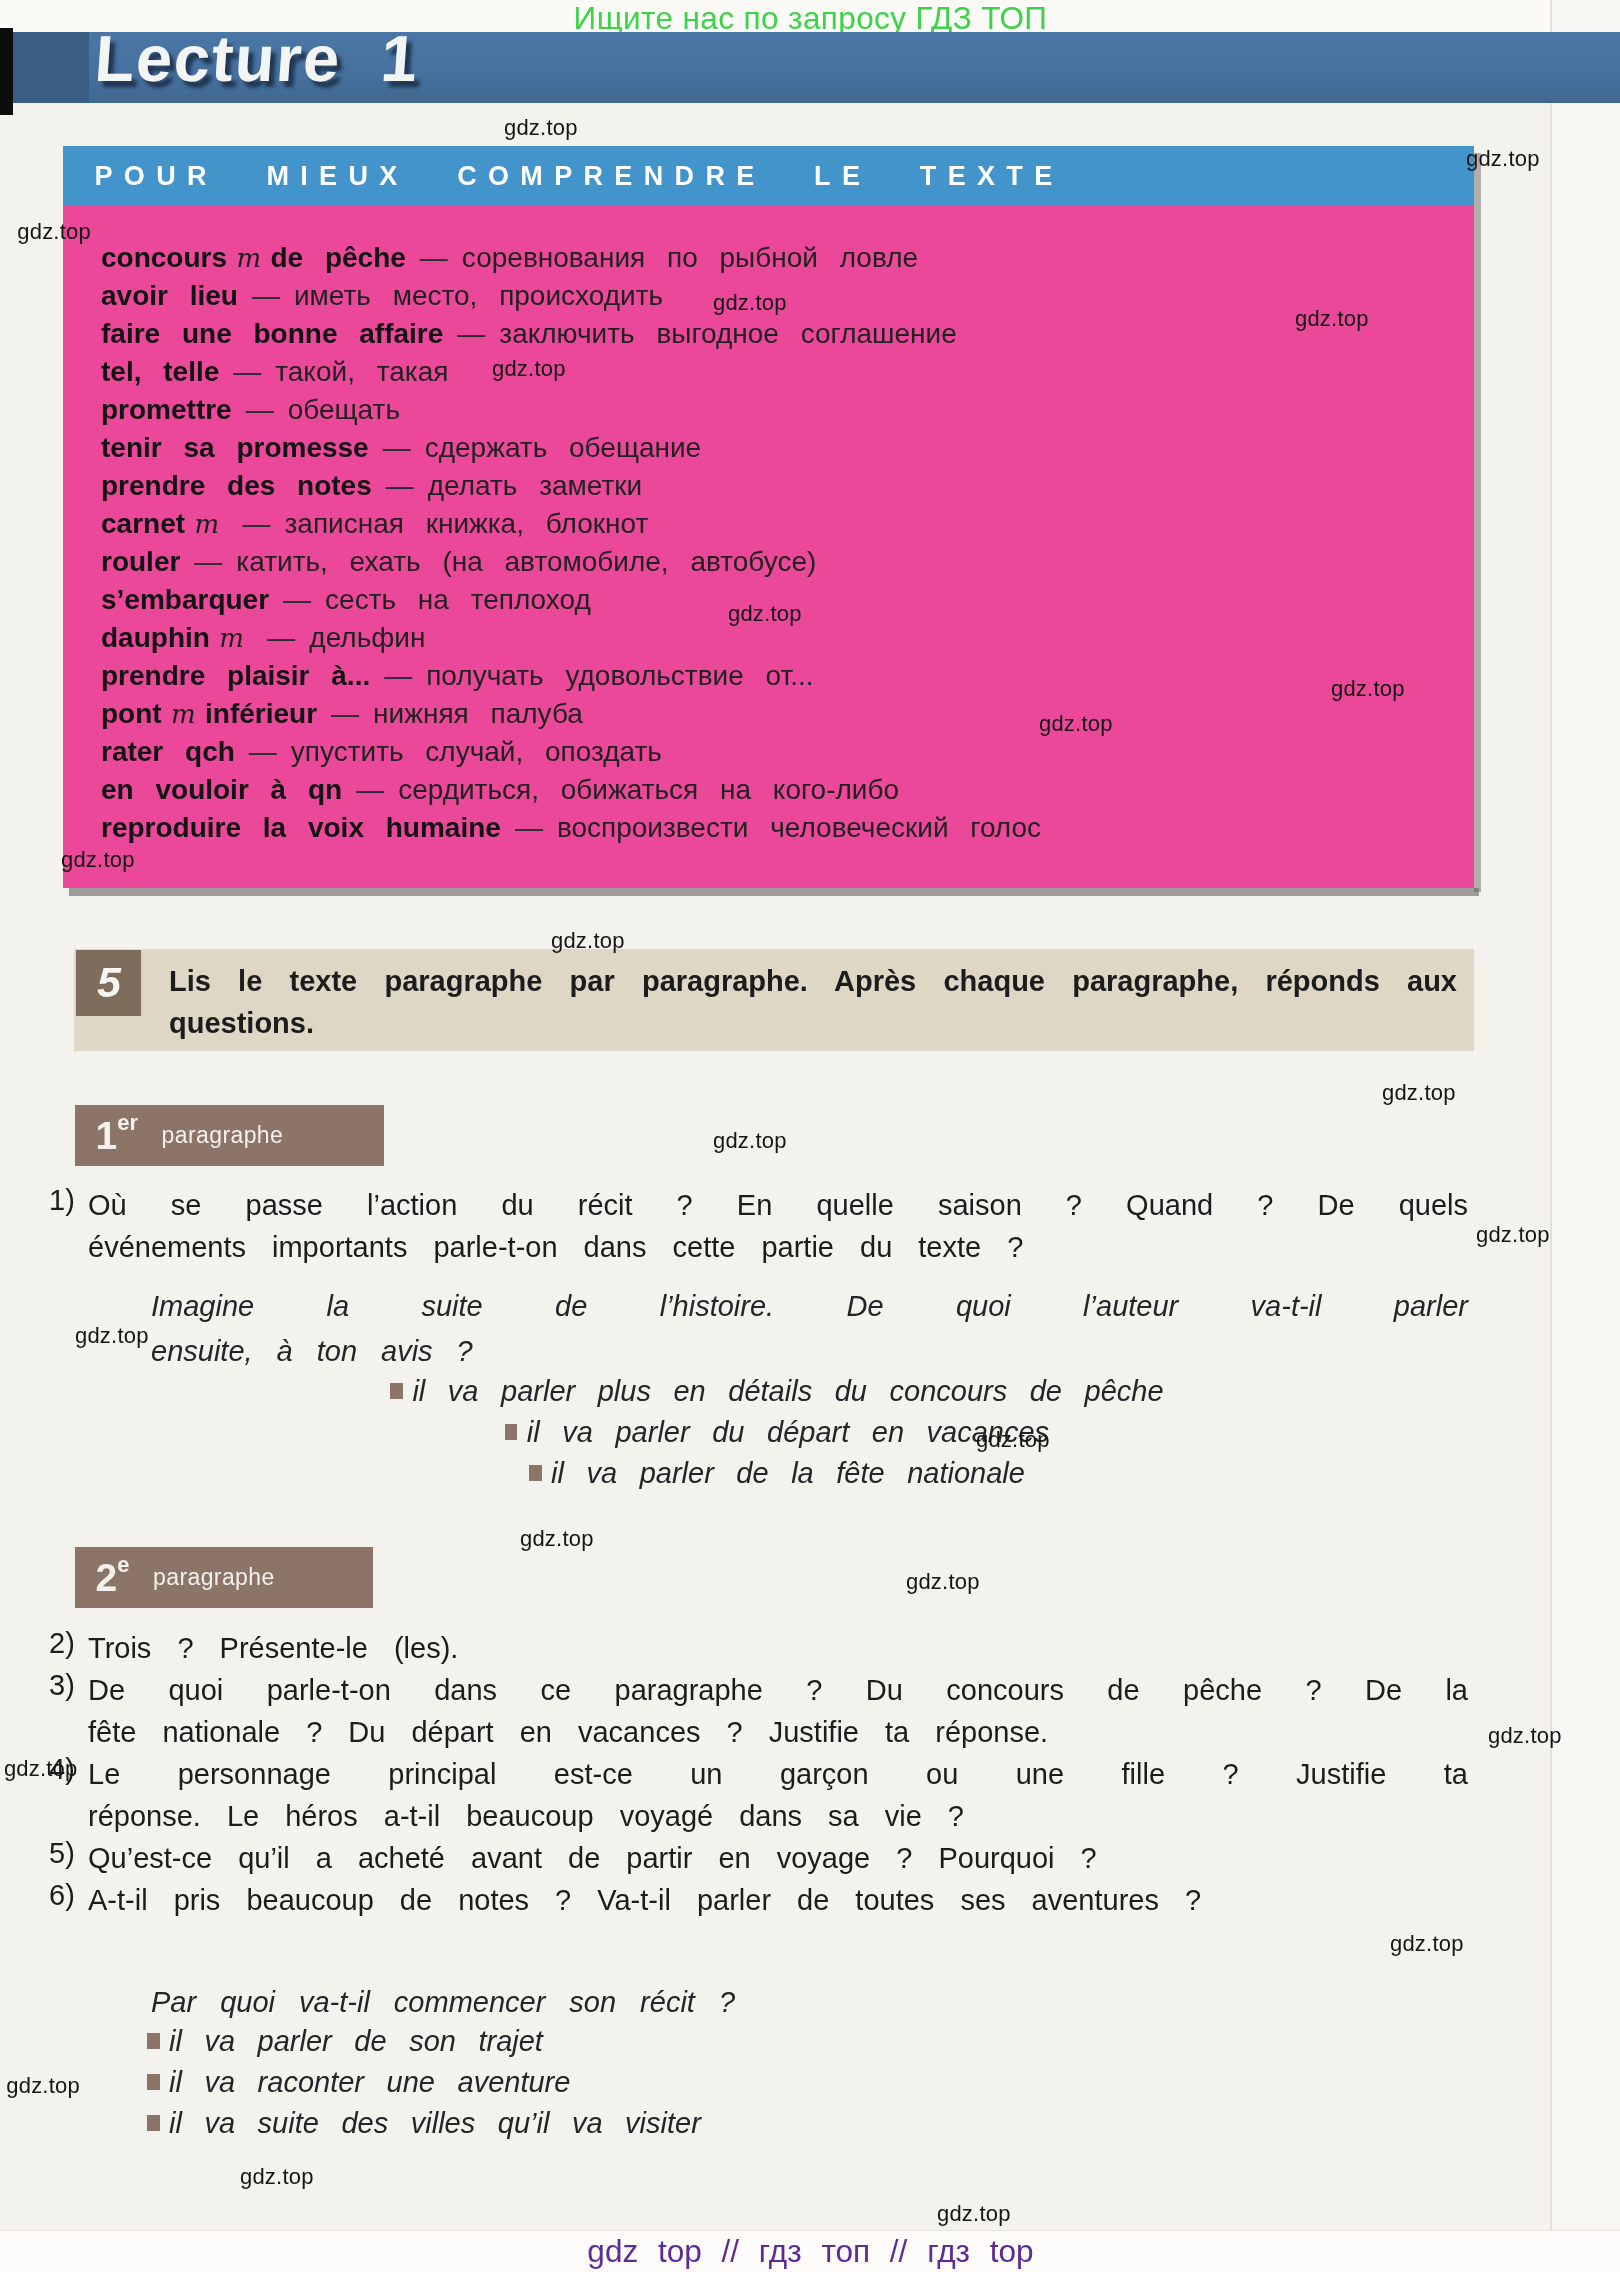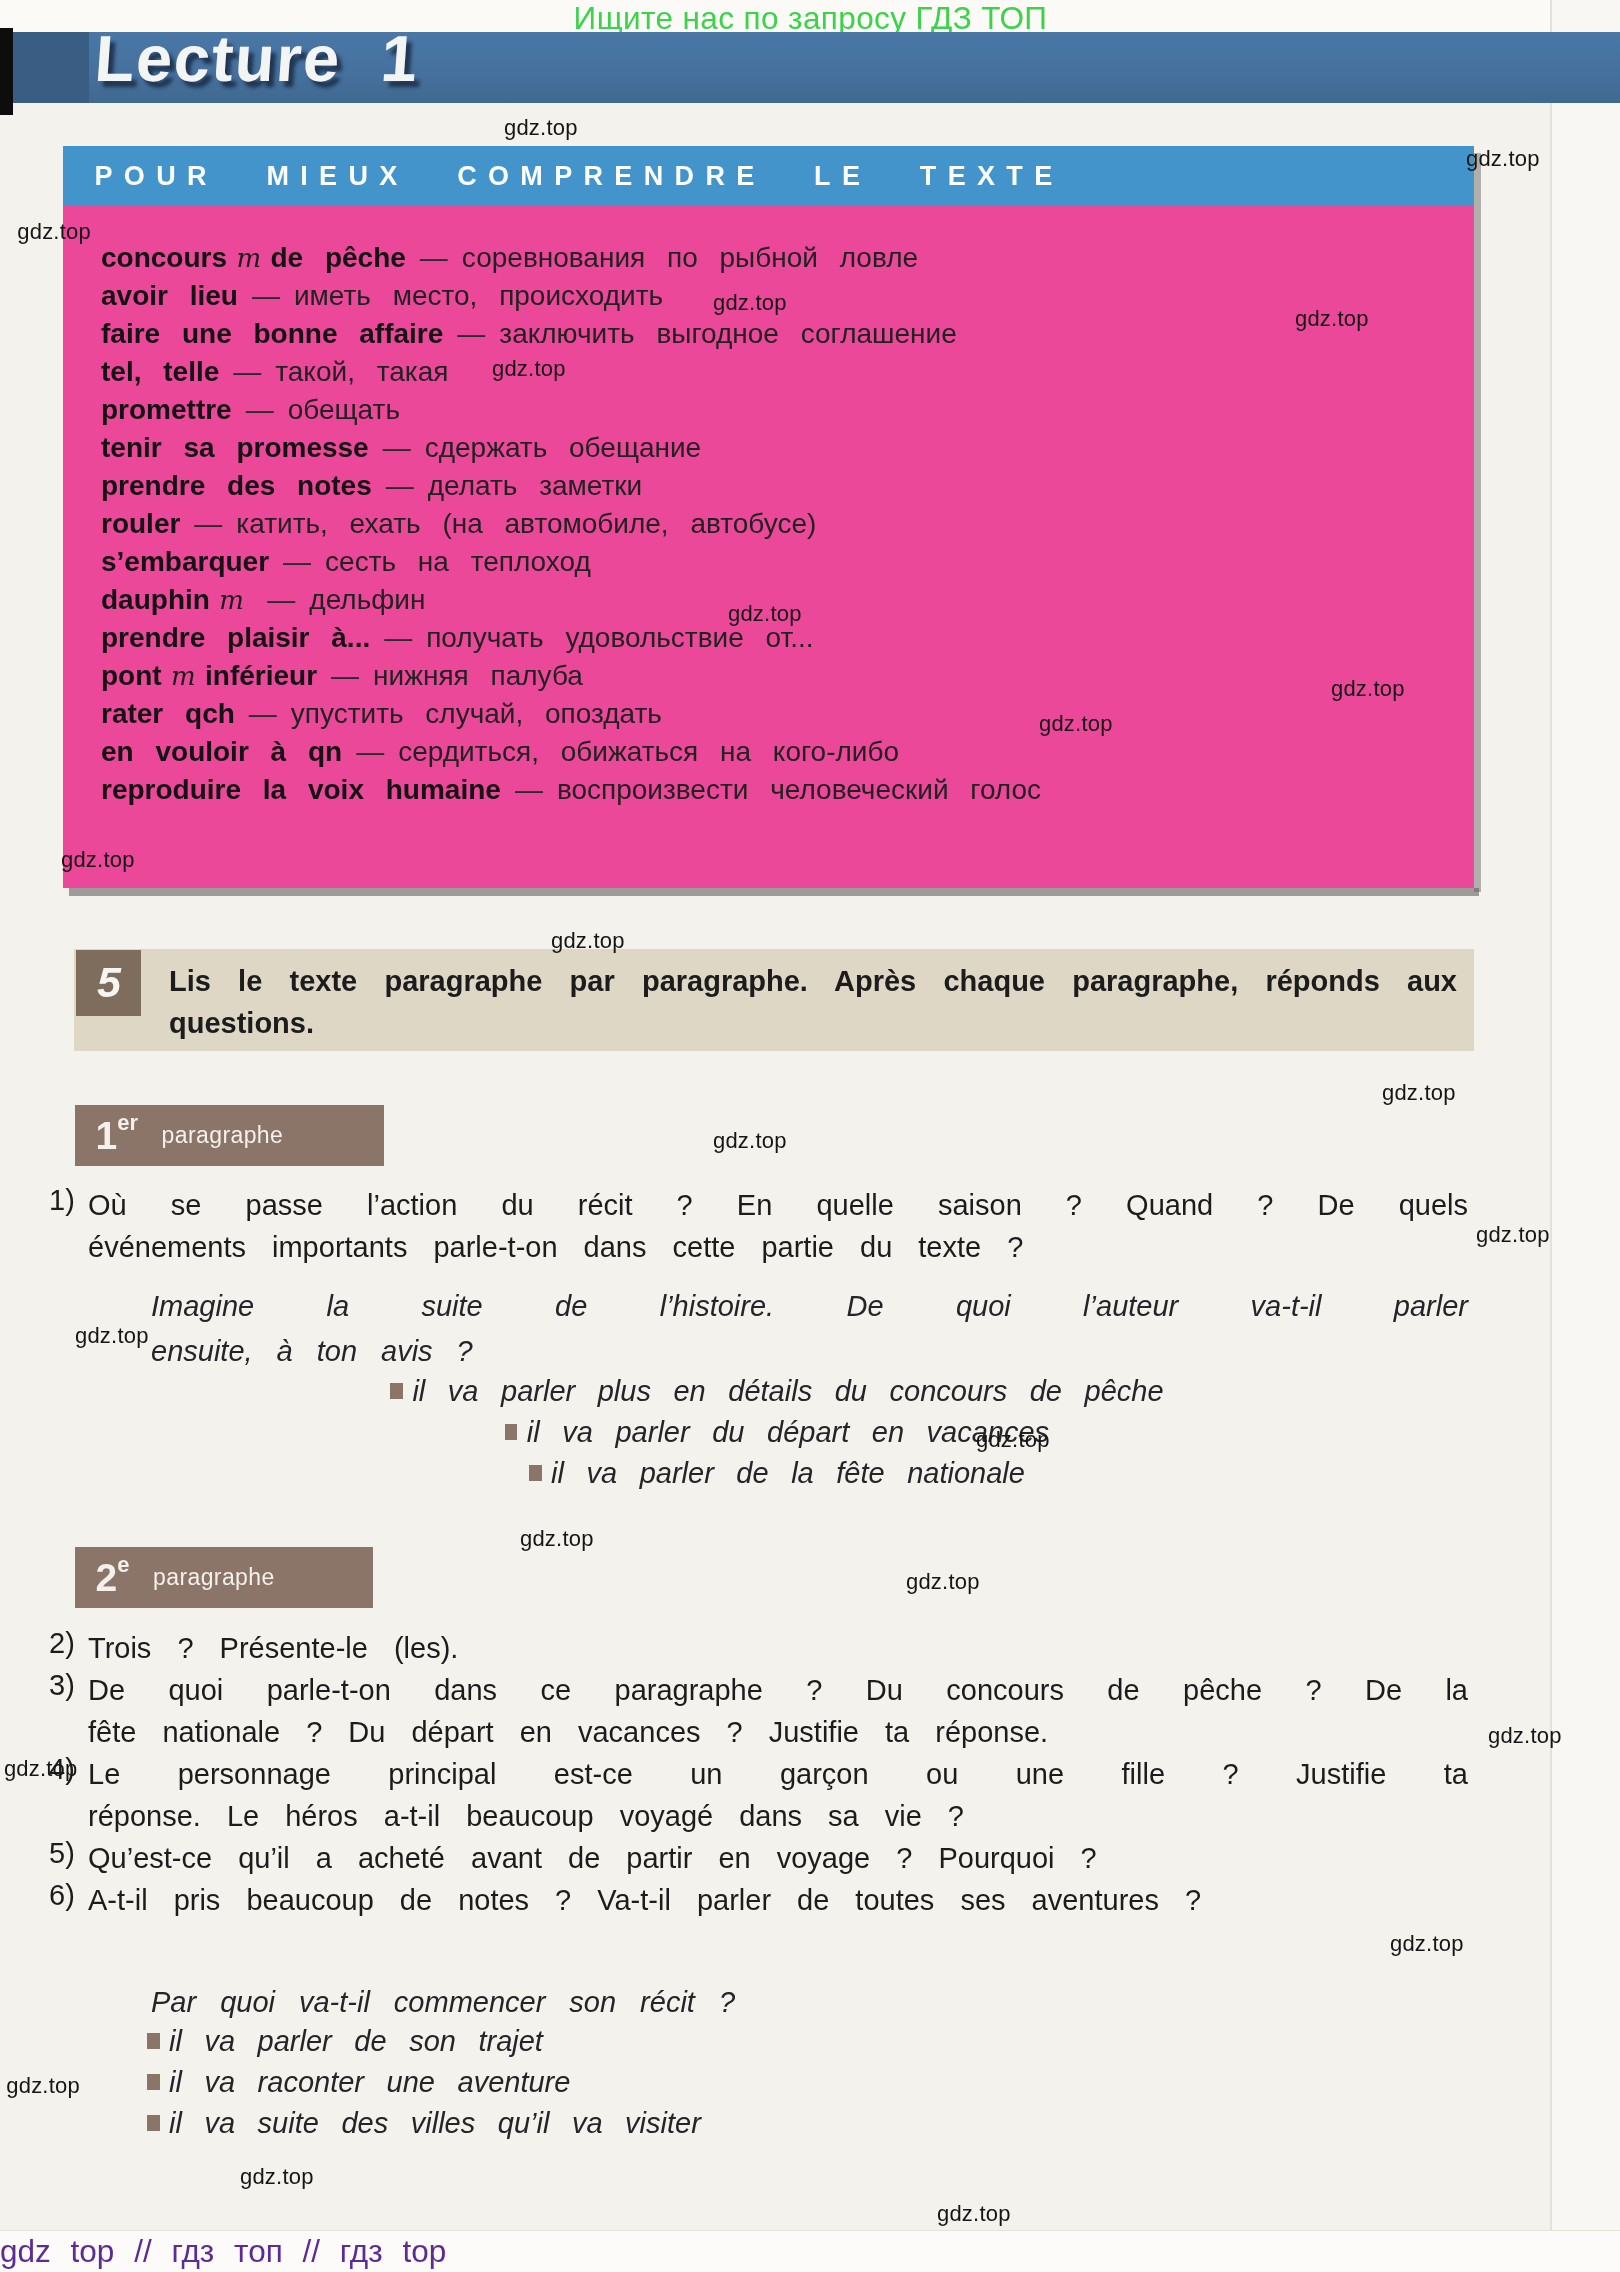--- a/index.html
+++ b/index.html
@@ -77,21 +77,21 @@
   .intro .iline{font-style:italic;font-size:29px;color:#242429;line-height:45px;word-spacing:0.55em;white-space:nowrap;}
   .intro .iline.j{white-space:normal;text-align:justify;text-align-last:justify;word-spacing:0.3em;}
   .bullets{position:absolute;left:147px;width:1260px;}
   #bullets1{top:1375px;text-align:center;}
   #bullets2{top:2025px;}
   .bullet{height:41px;font-style:italic;font-size:29px;color:#242429;word-spacing:0.5em;white-space:nowrap;}
   .bullet-square{display:inline-block;width:12.6px;height:16.5px;background:#8b7568;margin-right:9.4px;position:relative;top:-1.6px;}
 
   
   .wm{position:absolute;font-size:22px;color:#161616;letter-spacing:0.2px;white-space:nowrap;}
-  .footer{position:absolute;left:0;top:2233px;width:1621px;text-align:left;
+  .footer{position:absolute;left:0;top:2233px;width:1621px;text-align:center;
     font-size:31.5px;font-weight:500;color:#5c2b94;word-spacing:0.35em;}
 </style>
 </head>
 <body>
 
 <div>
 
   <div class="top-strip"></div>
   <div class="right-edge"></div>
   <div class="bottom-strip"></div>
@@ -107,20 +107,21 @@
   <div class="vocab-box">
     <div class="vocab-head">POUR MIEUX COMPRENDRE LE TEXTE</div>
     <div class="vocab-body" id="vocab-body">
         <div class="vocab-row"><span class="fr">concours</span><span class="gen">m</span><span class="fr">de pêche</span><span class="dash">—</span><span class="ru">соревнования по рыбной ловле</span></div>
         <div class="vocab-row"><span class="fr">avoir lieu</span><span class="dash">—</span><span class="ru">иметь место, происходить</span></div>
         <div class="vocab-row"><span class="fr">faire une bonne affaire</span><span class="dash">—</span><span class="ru">заключить выгодное соглашение</span></div>
         <div class="vocab-row"><span class="fr">tel, telle</span><span class="dash">—</span><span class="ru">такой, такая</span></div>
         <div class="vocab-row"><span class="fr">promettre</span><span class="dash">—</span><span class="ru">обещать</span></div>
         <div class="vocab-row"><span class="fr">tenir sa promesse</span><span class="dash">—</span><span class="ru">сдержать обещание</span></div>
         <div class="vocab-row"><span class="fr">prendre des notes</span><span class="dash">—</span><span class="ru">делать заметки</span></div>
+        <div class="vocab-row"><span class="fr">carnet</span><span class="gen">m</span><span class="dash">—</span><span class="ru">записная книжка, блокнот</span></div>
         <div class="vocab-row"><span class="fr">rouler</span><span class="dash">—</span><span class="ru">катить, ехать (на автомобиле, автобусе)</span></div>
         <div class="vocab-row"><span class="fr">s’embarquer</span><span class="dash">—</span><span class="ru">сесть на теплоход</span></div>
         <div class="vocab-row"><span class="fr">dauphin</span><span class="gen">m</span><span class="dash">—</span><span class="ru">дельфин</span></div>
         <div class="vocab-row"><span class="fr">prendre plaisir à...</span><span class="dash">—</span><span class="ru">получать удовольствие от...</span></div>
         <div class="vocab-row"><span class="fr">pont</span><span class="gen">m</span><span class="fr">inférieur</span><span class="dash">—</span><span class="ru">нижняя палуба</span></div>
         <div class="vocab-row"><span class="fr">rater qch</span><span class="dash">—</span><span class="ru">упустить случай, опоздать</span></div>
         <div class="vocab-row"><span class="fr">en vouloir à qn</span><span class="dash">—</span><span class="ru">сердиться, обижаться на кого-либо</span></div>
         <div class="vocab-row"><span class="fr">reproduire la voix humaine</span><span class="dash">—</span><span class="ru">воспроизвести человеческий голос</span></div>
       </div>
   </div>

